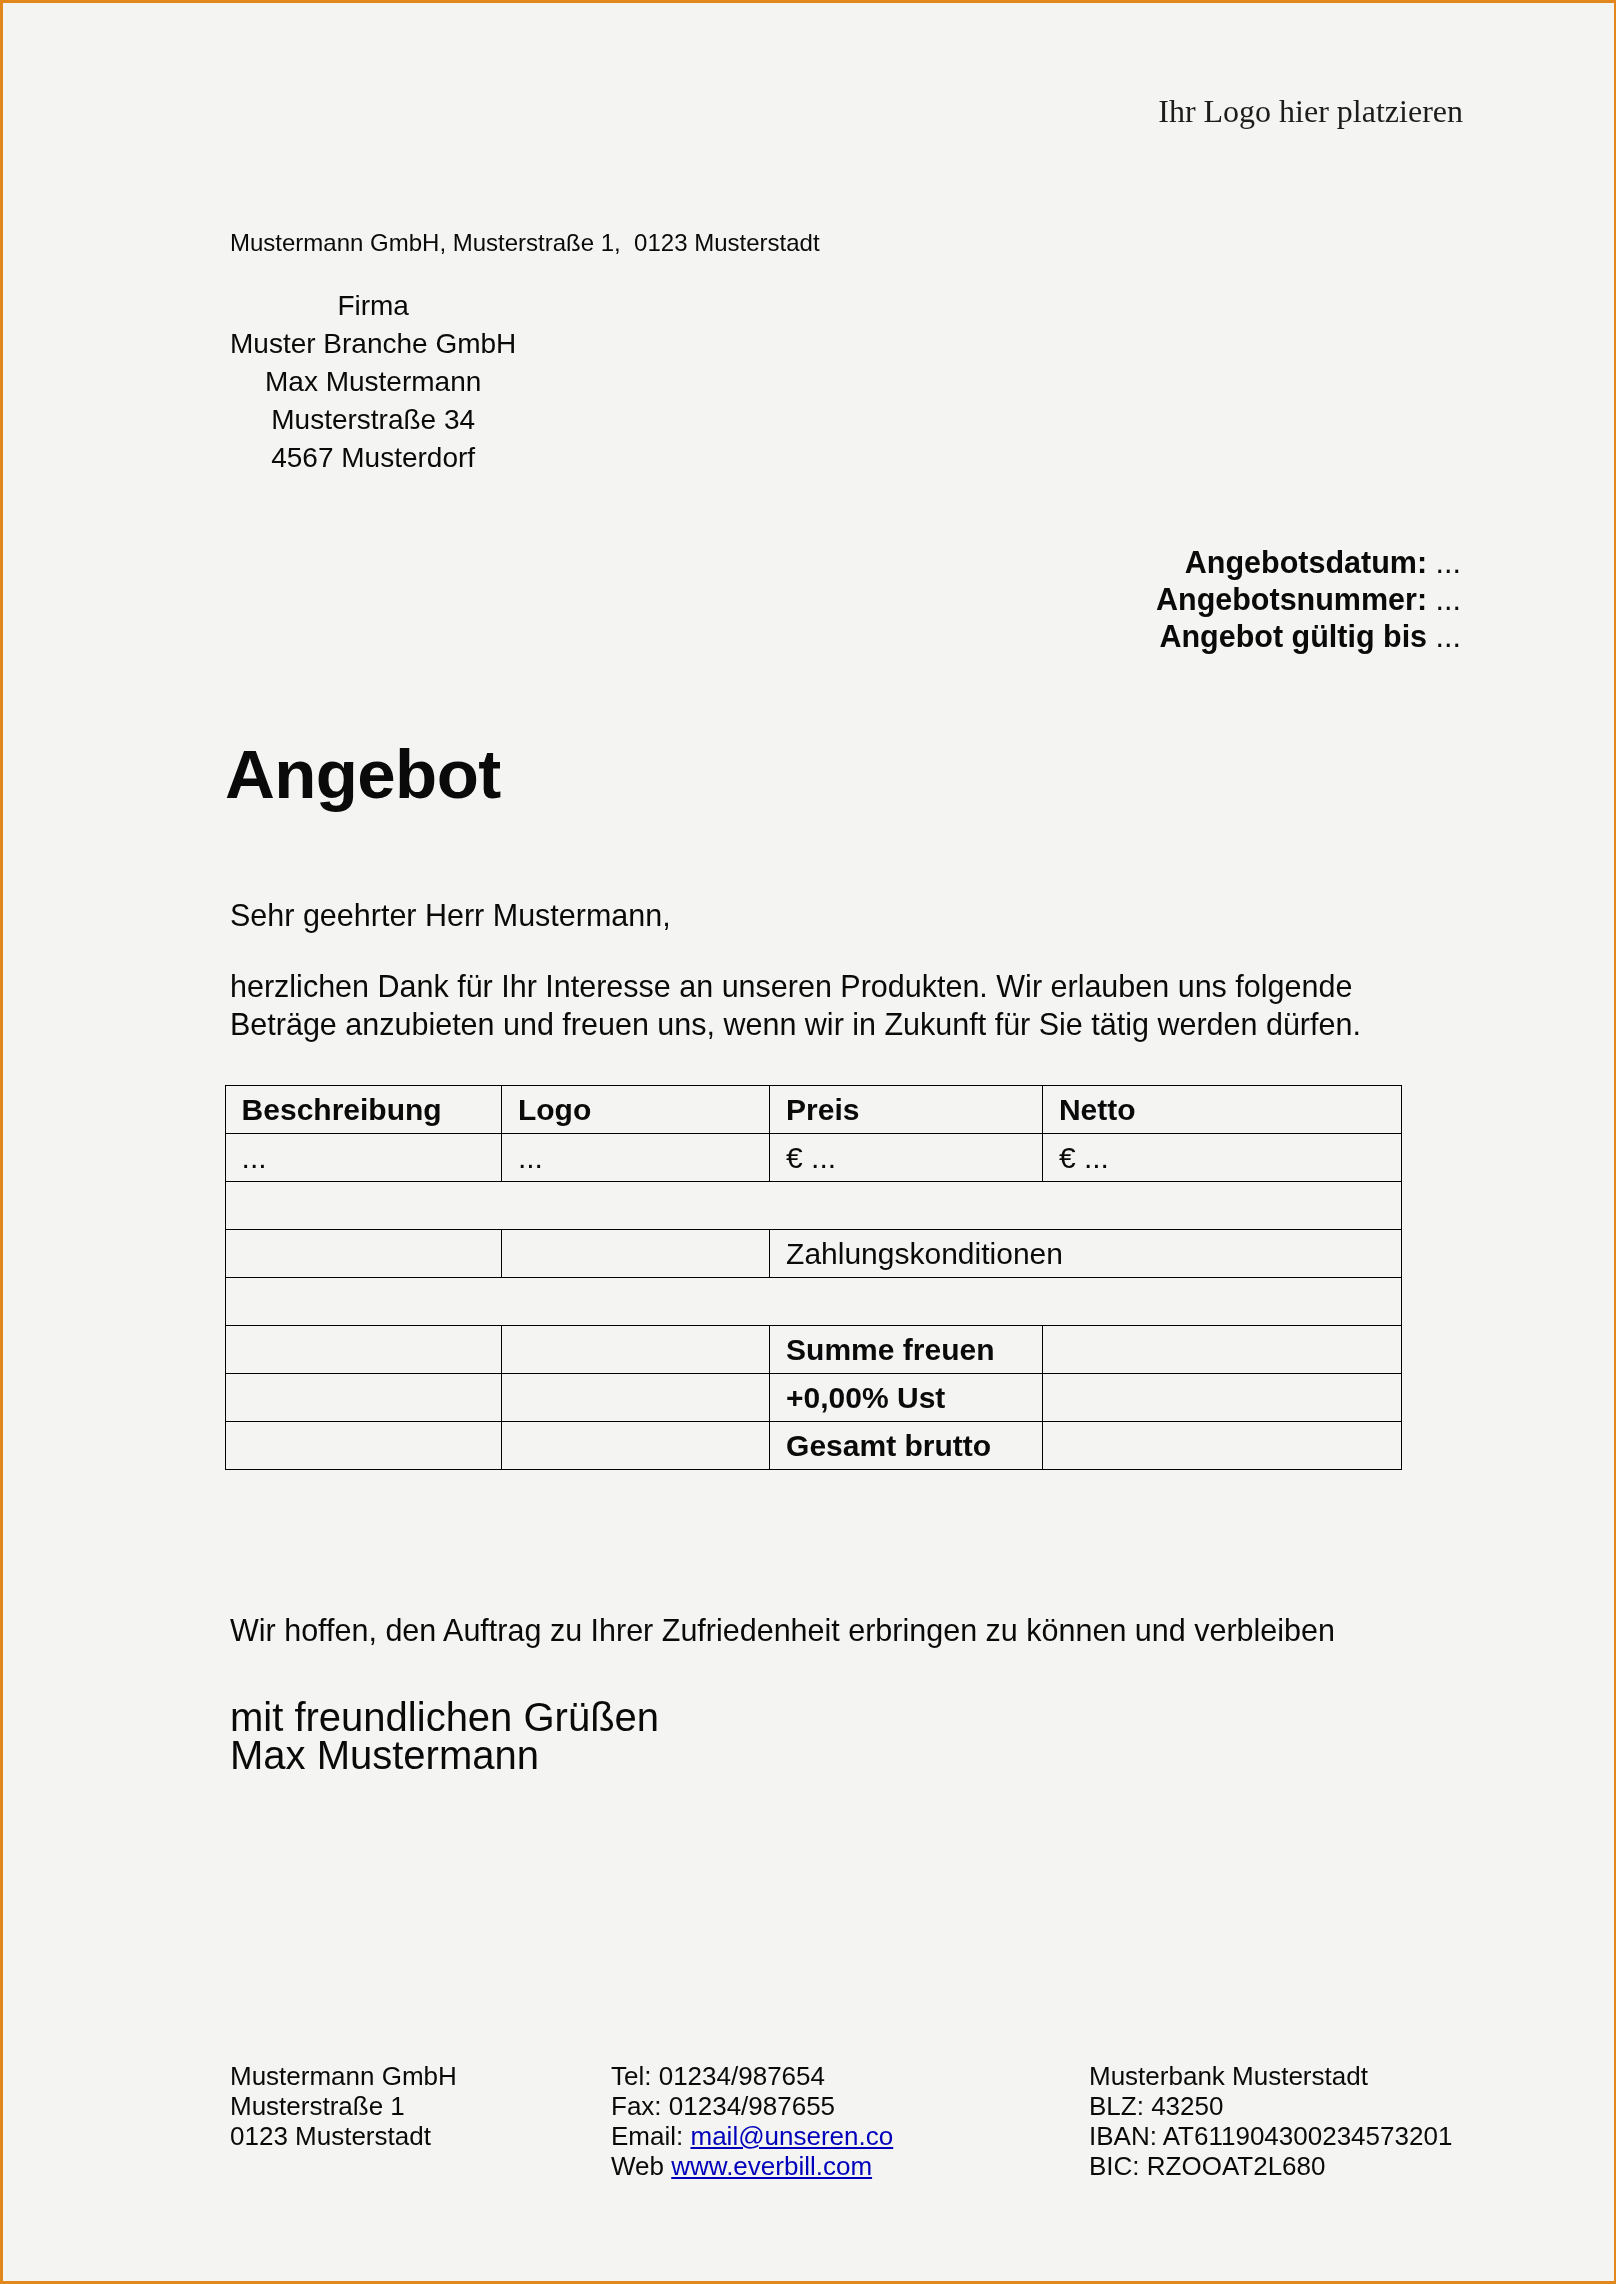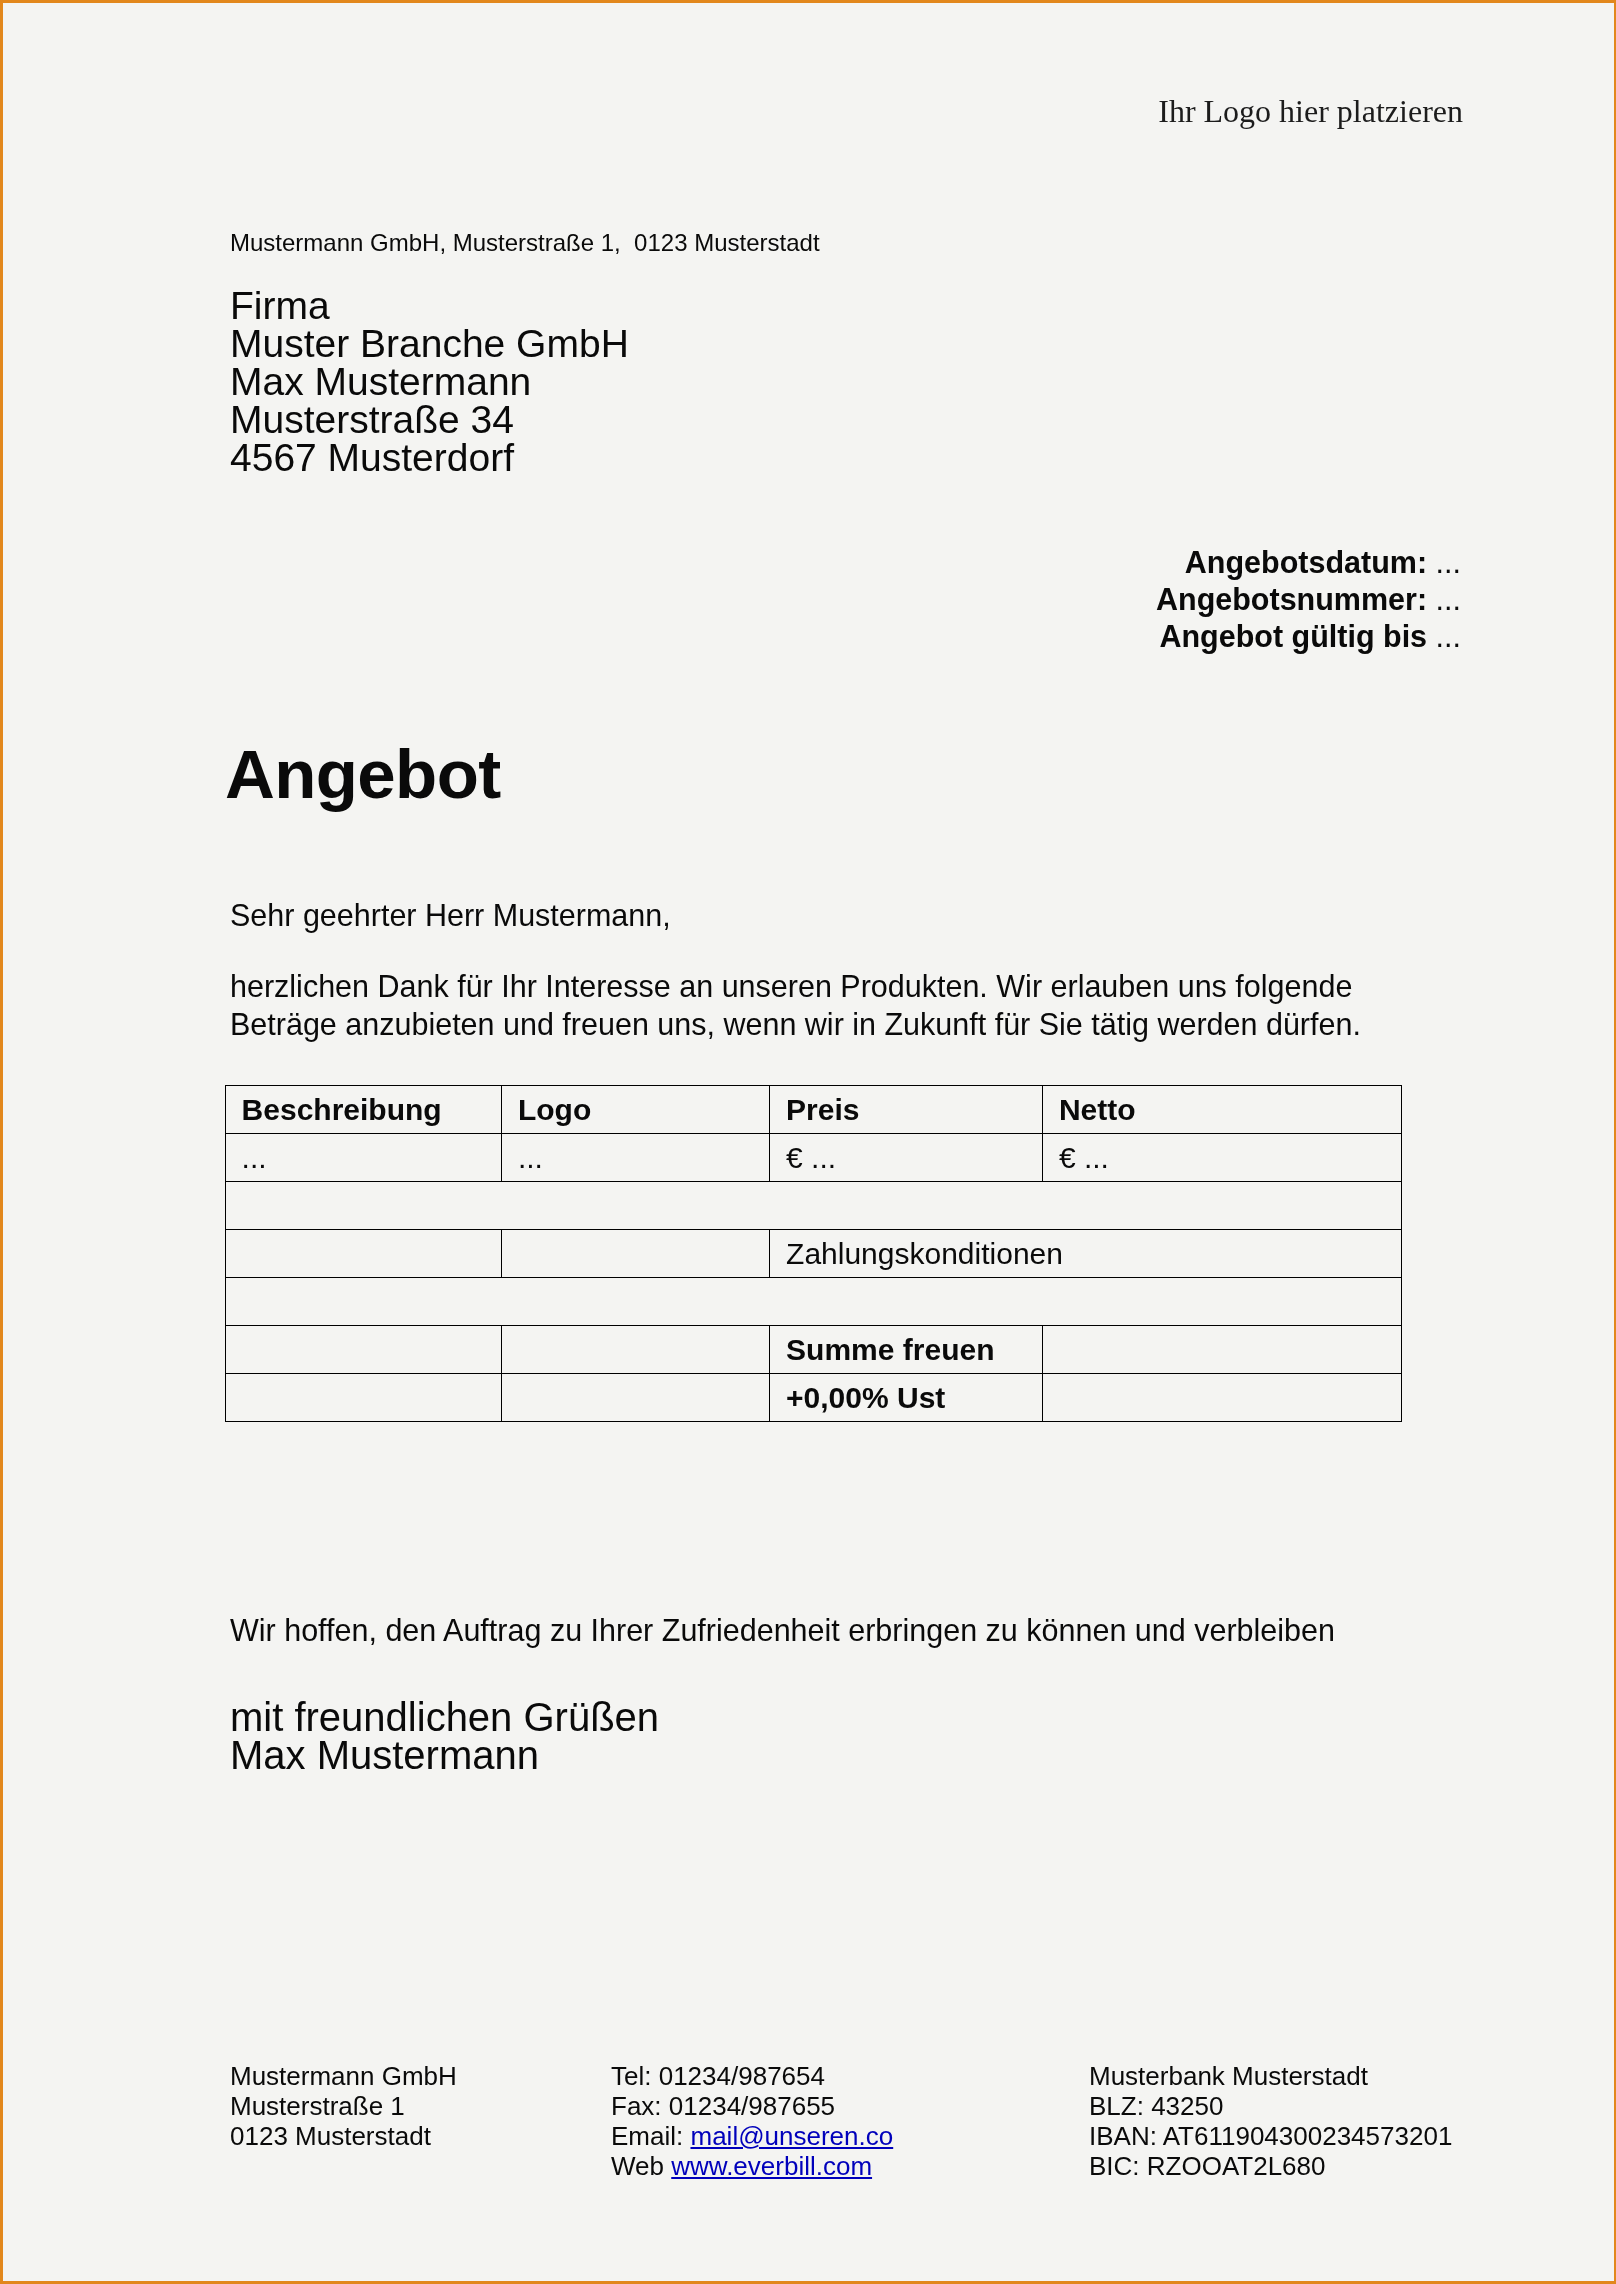--- a/index.html
+++ b/index.html
@@ -23,21 +23,21 @@
     position:absolute;top:90px;right:151px;
     font-family:"Liberation Serif", serif;
     font-size:32px;color:#1c1c1c;
   }
   .sender-line{
     position:absolute;top:226px;left:227px;
     font-size:24px;white-space:pre;
   }
   .recipient{
     position:absolute;top:284px;left:227px;
-    font-size:39px;line-height:38px;
+    font-size:28px;line-height:38px;text-align:center;
   }
   .meta-block{
     position:absolute;top:541px;right:153px;
     text-align:right;font-size:30.5px;line-height:37px;margin-left:44px;
   }
   .meta-label{font-weight:bold;}
   .doc-title{
     position:absolute;top:732px;left:222px;
     font-size:69px;font-weight:bold;letter-spacing:-0.6px;
   }
@@ -154,20 +154,26 @@
     <td></td>
     <td class="bold">Summe freuen</td>
     <td></td>
   </tr>
   <tr>
     <td></td>
     <td></td>
     <td class="bold">+0,00% Ust</td>
     <td></td>
   </tr>
+  <tr>
+    <td></td>
+    <td></td>
+    <td class="bold">Gesamt brutto</td>
+    <td></td>
+  </tr>
 </tbody>
   </table>
 
 <div class="closing">Wir hoffen, den Auftrag zu Ihrer Zufriedenheit erbringen zu können und verbleiben</div>
 
 <div class="signoff">
   <div>mit freundlichen Grüßen</div>
   <div>Max Mustermann</div>
 </div>
 

